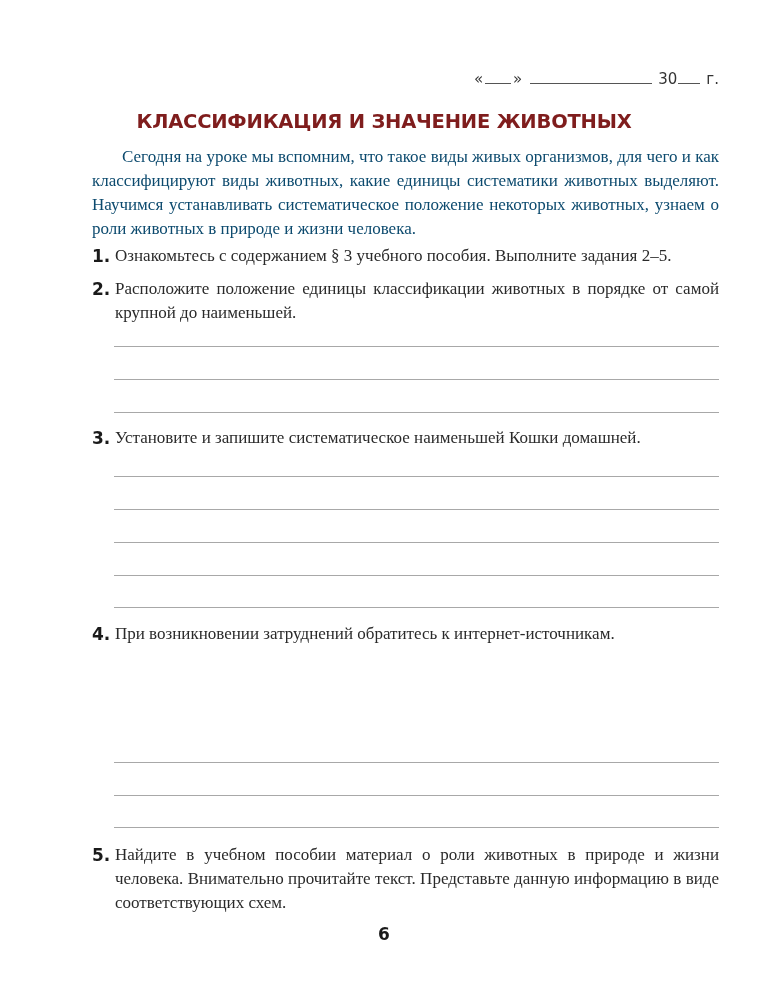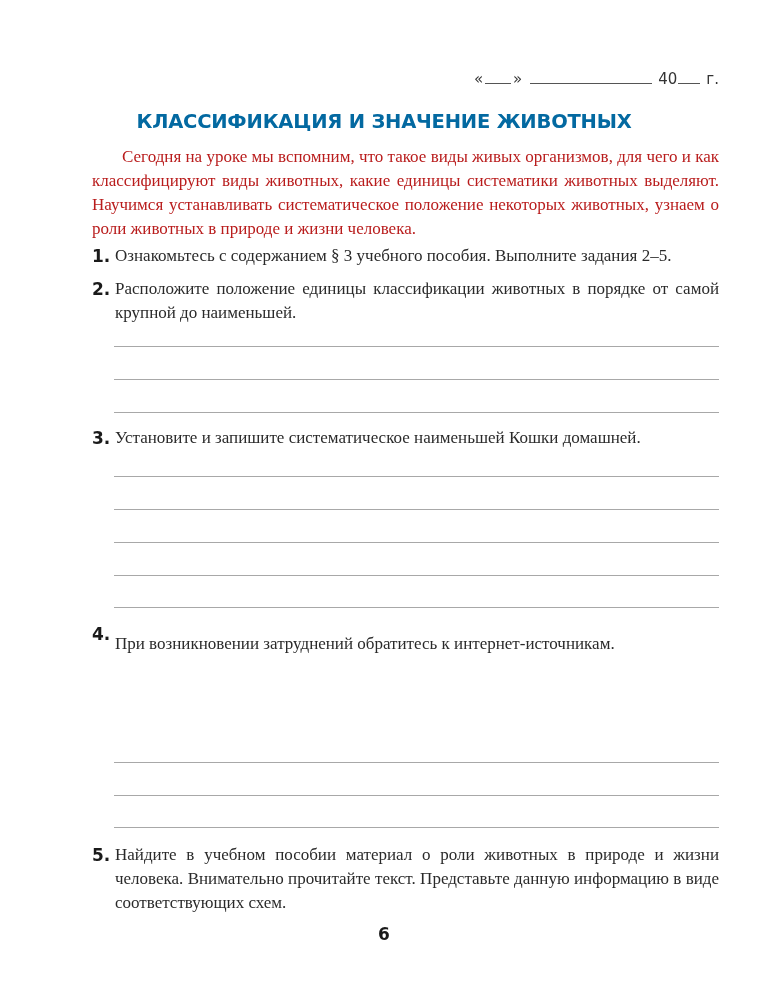--- a/index.html
+++ b/index.html
@@ -3,41 +3,41 @@
 <meta charset="utf-8">
 <style>
   html, body { margin: 0; padding: 0; background: #ffffff; }
   body { width: 768px; height: 1000px; position: relative; overflow: hidden; color: #222; }
   .page { position: absolute; left: 0; top: 0; width: 768px; height: 1000px; }
   .date-line { position: absolute; top: 69px; right: 49px; font-family: "DejaVu Sans", sans-serif; font-size: 15px; color: #333; display: flex; align-items: baseline; white-space: nowrap; }
   .blank { display: inline-block; border-bottom: 1px solid #555; height: 14px; }
   .b-day { width: 26px; margin: 0 2px; }
   .b-month { width: 122px; margin: 0 6px 0 8px; }
   .b-year { width: 22px; margin: 0 6px 0 1px; }
-  .title { position: absolute; top: 110px; left: 0; width: 768px; text-align: center; font-family: "DejaVu Sans", sans-serif; font-weight: bold; font-size: 19.5px; color: #0369a1; letter-spacing: -0.2px; }
-  .intro { position: absolute; top: 145px; left: 92px; width: 627px; font-family: "Liberation Serif", serif; font-size: 17px; line-height: 24px; text-align: justify; color: #b91c1c; text-indent: 30px; }
+  .title { position: absolute; top: 110px; left: 0; width: 768px; text-align: center; font-family: "DejaVu Sans", sans-serif; font-weight: bold; font-size: 19.5px; color: #7f1d1d; letter-spacing: -0.2px; }
+  .intro { position: absolute; top: 145px; left: 92px; width: 627px; font-family: "Liberation Serif", serif; font-size: 17px; line-height: 24px; text-align: justify; color: #0c4a6e; text-indent: 30px; }
   .task { position: absolute; left: 92px; width: 627px; font-family: "Liberation Serif", serif; font-size: 17px; line-height: 24px; color: #2a2a2a; }
   .task .num { position: absolute; left: 0; top: 0; font-family: "DejaVu Sans", sans-serif; font-weight: bold; font-size: 17px; color: #1a1a1a; }
   .task .body { margin-left: 23px; text-align: justify; }
   .task .italic { font-style: italic; }
-  .task .note { margin-top: 10px; }
+  .task .note { }
   .line { position: absolute; left: 114px; width: 605px; height: 0; border-top: 1.2px solid #a8a8a8; }
   .page-num { position: absolute; top: 924px; left: 0; width: 768px; text-align: center; font-family: "DejaVu Sans", sans-serif; font-weight: bold; font-size: 17px; color: #1a1a1a; }
 </style>
 </head>
 <body>
 
 <div class="page">
 
   <div class="date-line">
     <span>«</span>
     <span class="blank b-day"></span>
     <span>»</span>
     <span class="blank b-month"></span>
-    <span>40</span>
+    <span>30</span>
     <span class="blank b-year"></span>
     <span>г.</span>
   </div>
 
   <div class="title">КЛАССИФИКАЦИЯ И ЗНАЧЕНИЕ ЖИВОТНЫХ</div>
 
   <div class="intro">Сегодня на уроке мы вспомним, что такое виды живых организмов, для чего и как классифицируют виды животных, какие единицы систематики животных выделяют. Научимся устанавливать систематическое положение некоторых животных, узнаем о роли животных в природе и жизни человека.</div>
 
   <div class="task" style="top:244px;">
     <span class="num">1.</span>

